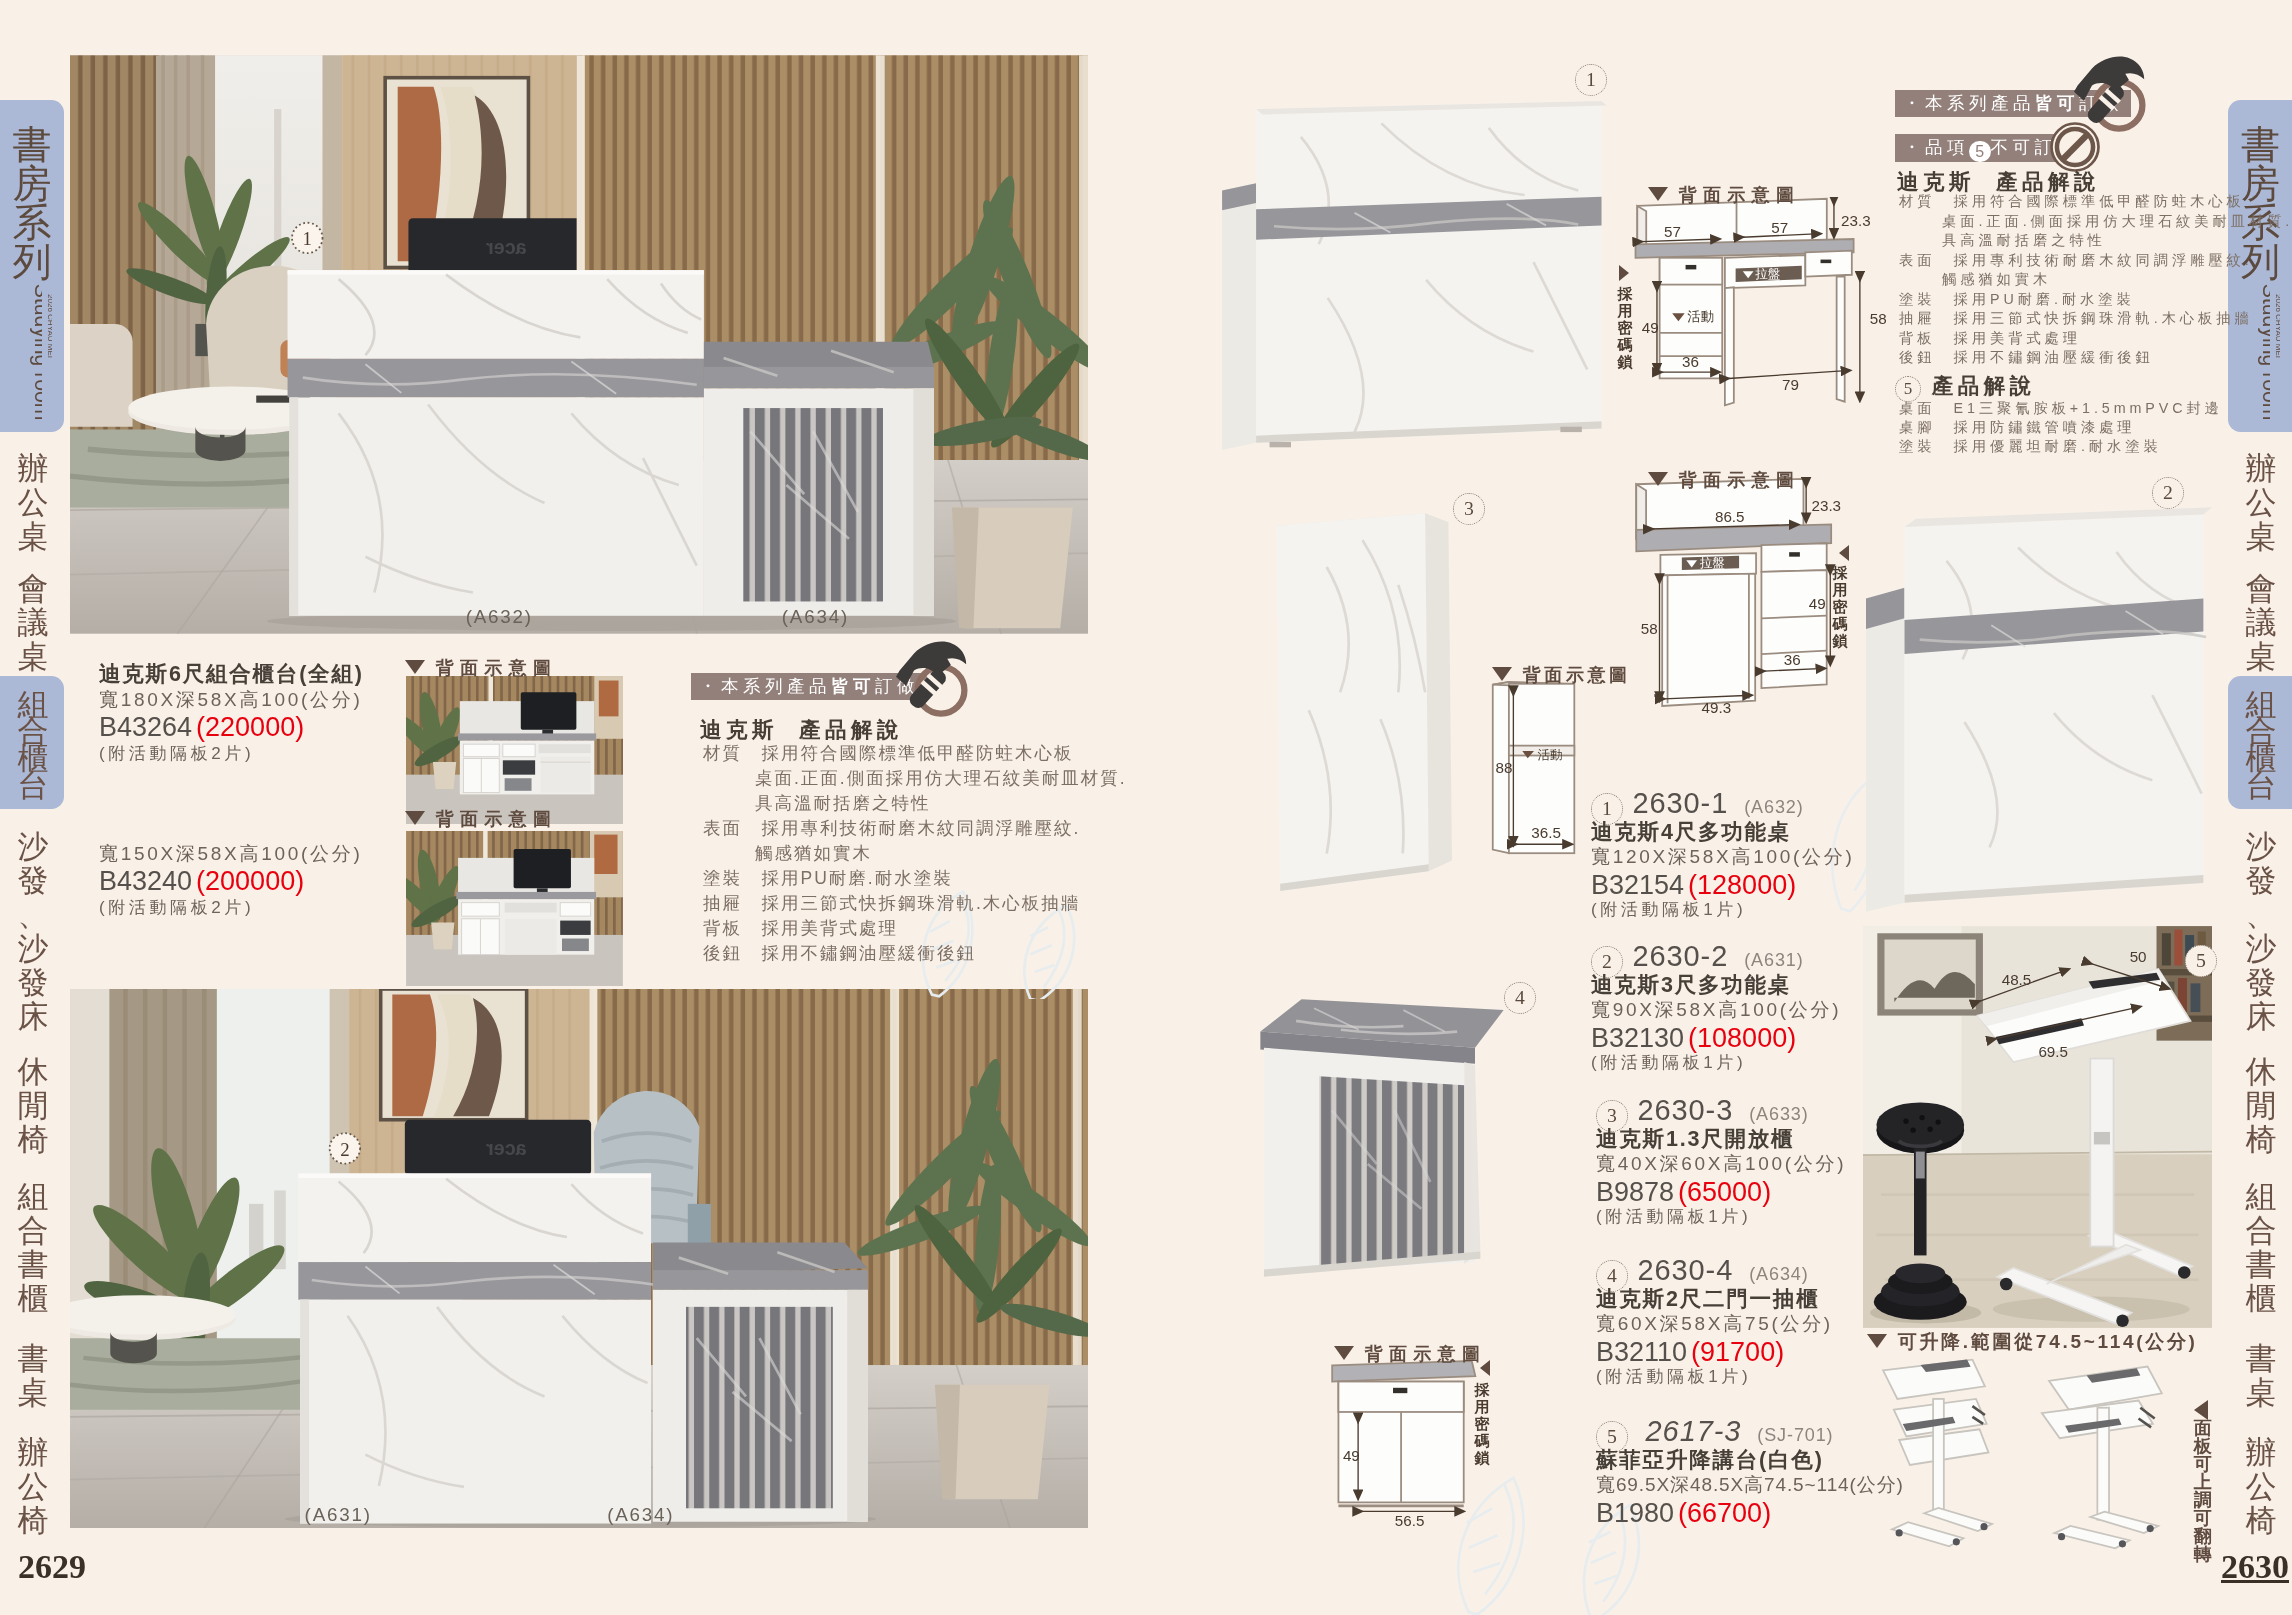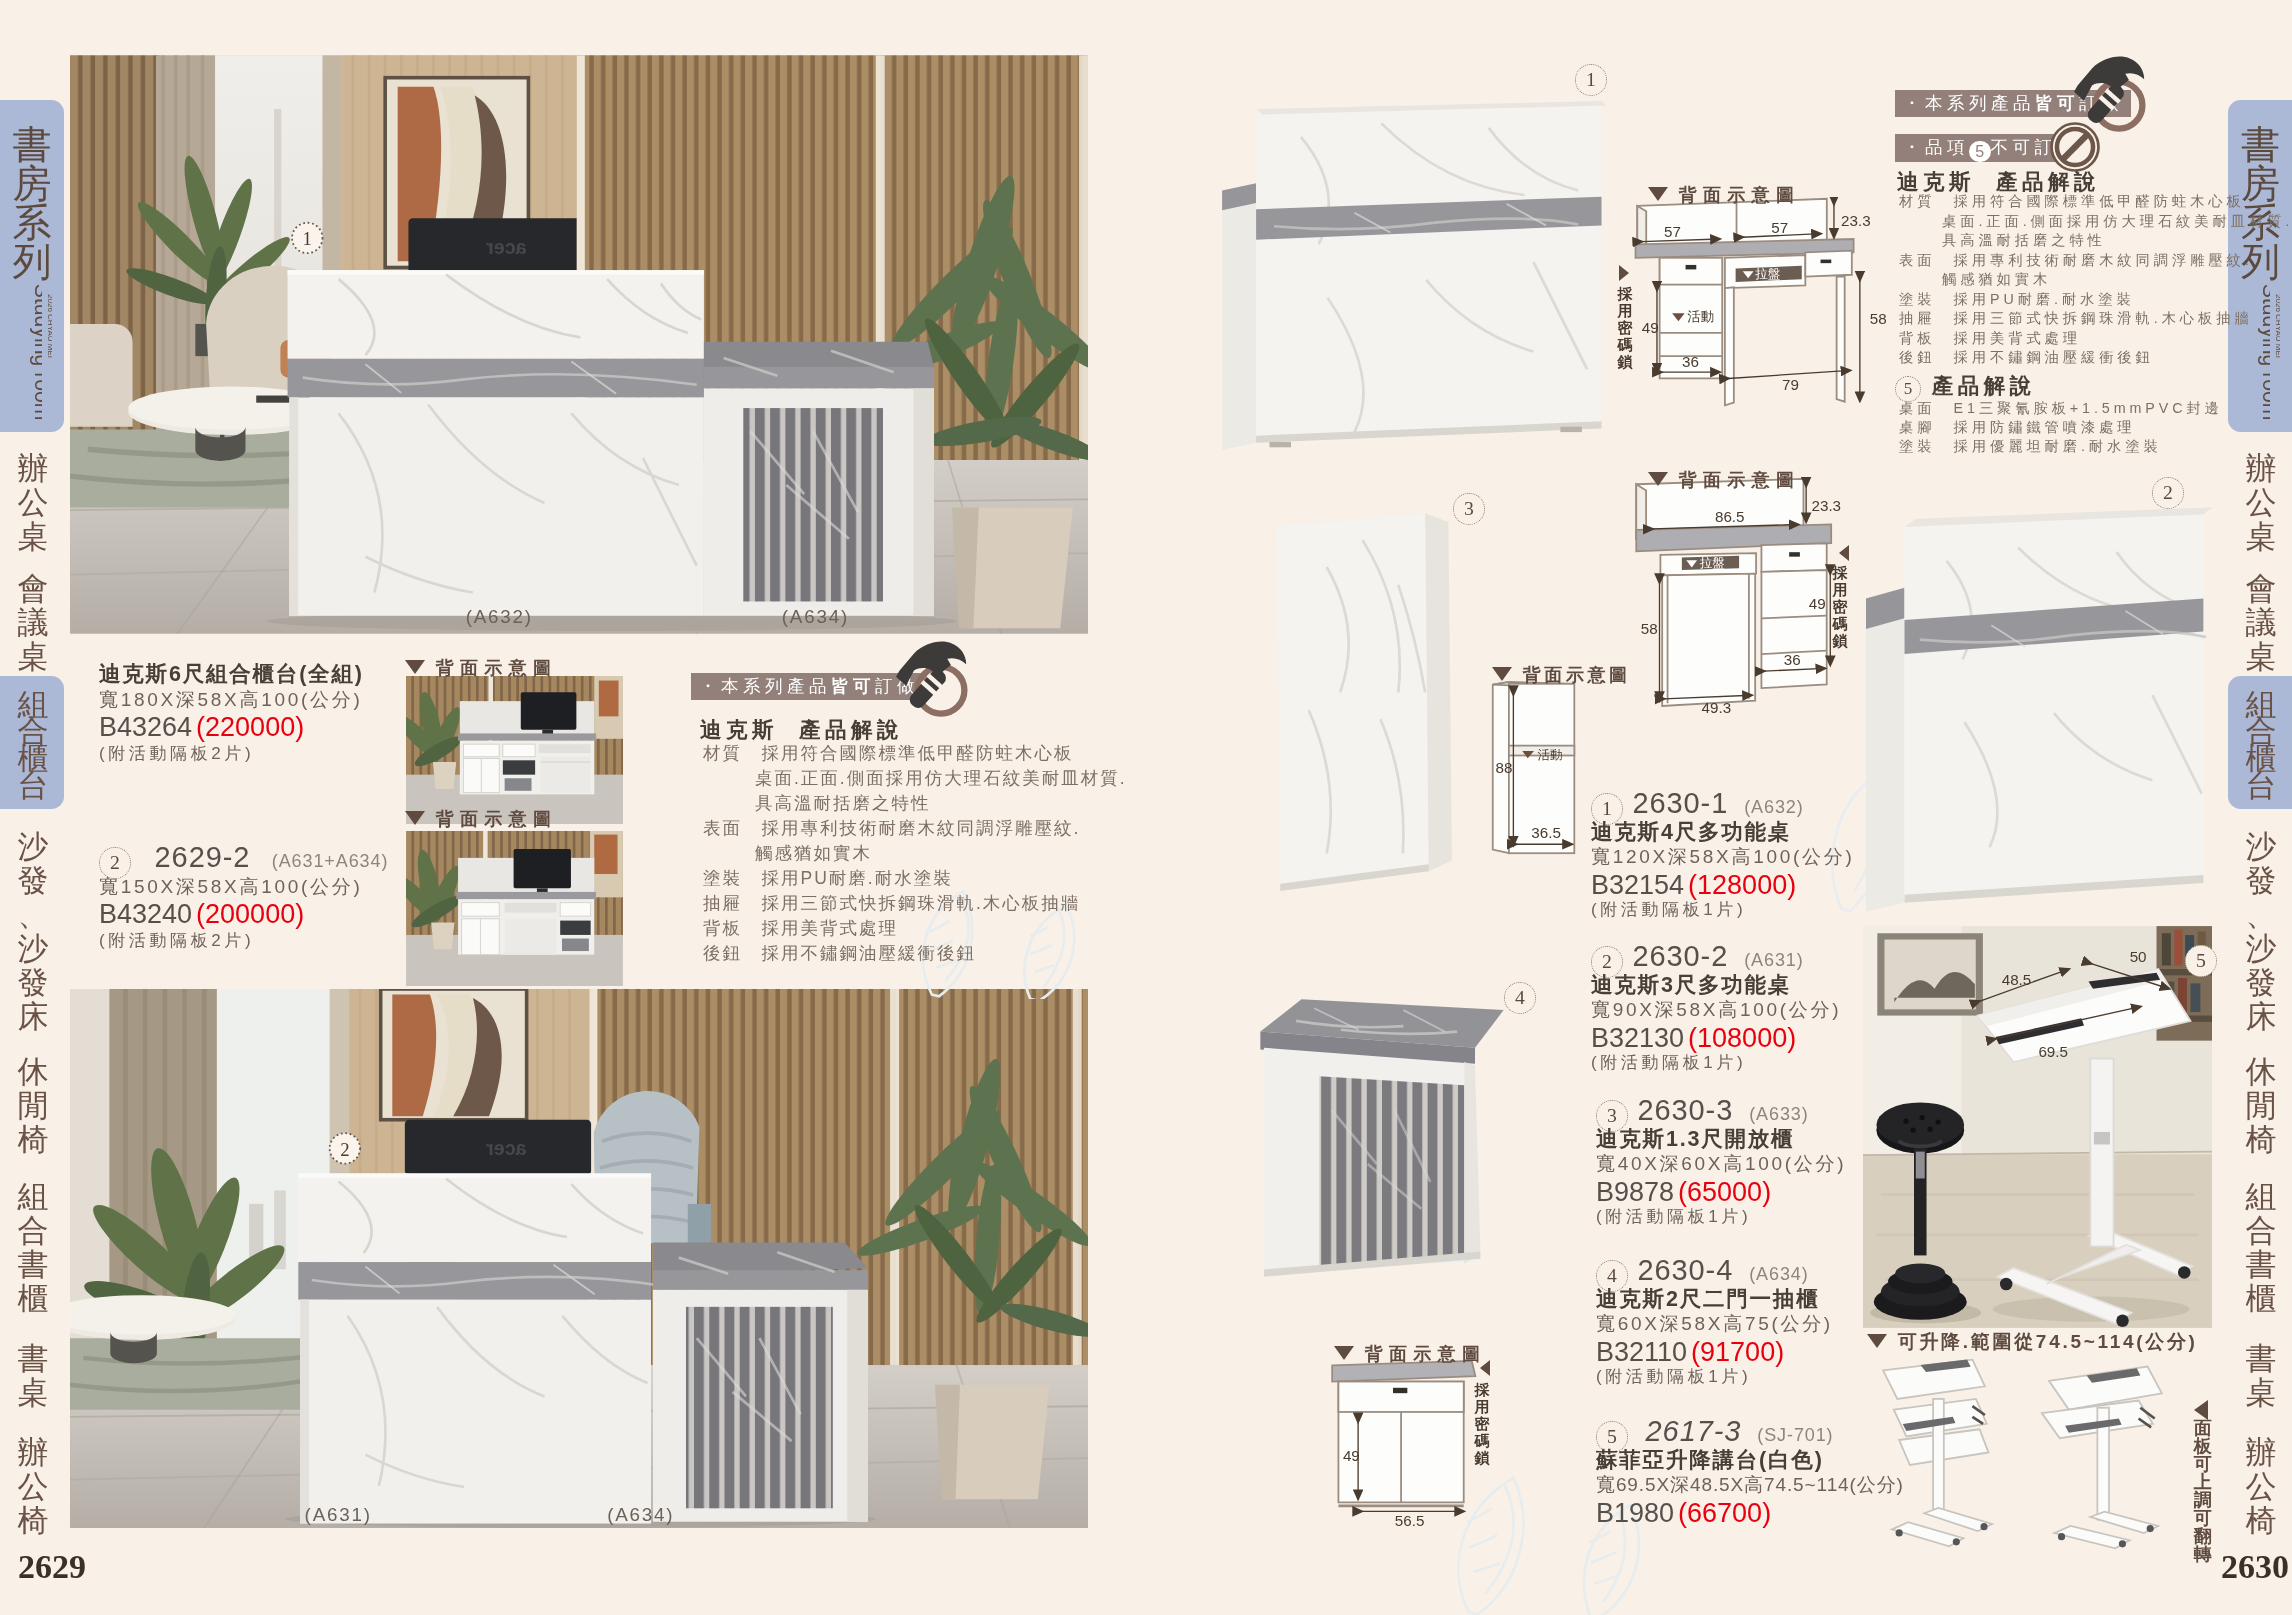--- a/index.html
+++ b/index.html
@@ -70,21 +70,21 @@
 <div class="vmenu" style="left:2243px;top:830px;">沙<br>發<br>、<br>沙<br>發<br>床</div>
 
 <div class="vmenu" style="left:2243px;top:1055px;">休<br>閒<br>椅</div>
 
 <div class="vmenu" style="left:2243px;top:1180px;">組<br>合<br>書<br>櫃</div>
 
 <div class="vmenu" style="left:2243px;top:1342px;">書<br>桌</div>
 
 <div class="vmenu" style="left:2243px;top:1436px;">辦<br>公<br>椅</div>
 
-<div class="abs" style="left:2221px;top:1548px;font-size:34px;font-weight:bold;color:#3a3028;font-family:'Liberation Serif',serif;">2630</div>
+<div class="abs" style="left:2221px;top:1548px;font-size:34px;font-weight:bold;color:#3a3028;font-family:'Liberation Serif',serif;text-decoration:underline;">2630</div>
 
 <svg class="abs" style="left:70px;top:55px;" width="1018" height="579" viewBox="0 0 1137 646">
 <defs>
 <pattern id="wd1" width="14" height="20" patternUnits="userSpaceOnUse">
         <rect width="14" height="20" fill="#a28765"></rect>
         <rect x="9" width="5" height="20" fill="#7e6347"></rect>
       </pattern>
 <pattern id="wd2" width="13" height="20" patternUnits="userSpaceOnUse">
         <rect width="13" height="20" fill="#ab8d66"></rect>
         <rect x="8" width="5" height="20" fill="#876a49"></rect>
@@ -769,21 +769,20 @@
 </svg>
 
 <div class="abs nw" style="left:99px;top:659px;width:537px;">
   <div class="title" style="height:28px;">迪克斯6尺組合櫃台(全組)</div>
   <div class="spec" style="height:25px;">寬180X深58X高100(公分)</div>
   <div style="height:29.6px;"><span class="bcode">B43264</span> <span class="price">(220000)</span></div>
   <div class="note">(附活動隔板2片)</div>
 </div>
 
 <div class="abs nw" style="left:99px;top:841px;width:537px;">
-  <div style="height:33px;"><span class="cnum">2</span><span class="num" style="margin-left:24px;">2629-2</span><span class="code" style="margin-left:21.5px;">(A631+A634)</span></div>
   <div class="spec" style="height:25px;">寬150X深58X高100(公分)</div>
   <div style="height:29.6px;"><span class="bcode">B43240</span> <span class="price">(200000)</span></div>
   <div class="note">(附活動隔板2片)</div>
 </div>
 
 <div class="bmlabel" style="left:405px;top:656px;"><span class="tri"></span>背面示意圖</div>
 
 <div class="bmlabel" style="left:405px;top:807px;"><span class="tri"></span>背面示意圖</div>
 
 <div class="abs" style="left:691px;top:673px;"><span class="badge">・本系列產品<b>皆可</b>訂做</span></div>

